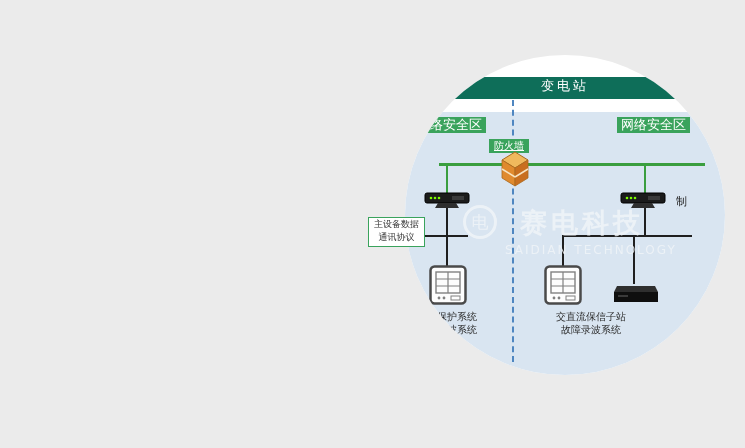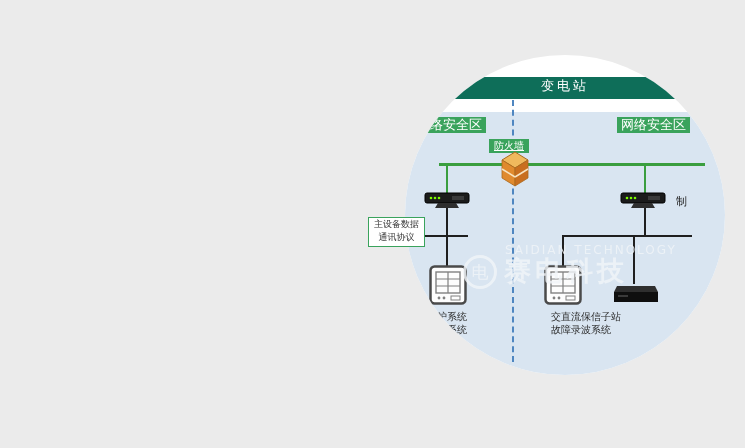--- a/index.html
+++ b/index.html
@@ -30,33 +30,33 @@
     font-size:10px; line-height:14px; padding:0 5px; white-space:nowrap;text-decoration:underline;
   }
   .gl { position:absolute; background:#3a9e3f; }   
   .bl { position:absolute; background:#1f1f1f; }   
   .dash {
     position:absolute; left:107px; top:45px; height:262px; width:0;
     border-left:2px dashed #4f86c0;
   }
   .icon-abs { position:absolute; }
   .dev-label {
-    position:absolute; width:80px; text-align:left;
+    position:absolute; width:80px; text-align:center;
     font-size:10px; line-height:12.5px; color:#2b2b2b; white-space:nowrap;
   }
   .edge-char { position:absolute; left:271px; top:139px; font-size:11px; color:#222; }
   .node-box {
     position:absolute; left:368px; top:217px; width:57px; height:30px;
     background:#ffffff; border:1.5px solid #3aa35c; box-sizing:border-box;
     font-size:9px; line-height:13px; text-align:center; color:#333; z-index:5;
   }
   .wm {
     position:absolute; left:58px; top:150px; height:46px;
-    display:flex; align-items:flex-end; gap:7px;
-    color:rgba(240,244,248,0.82); pointer-events:none;margin-top:38px;
+    display:flex; align-items:flex-start; gap:23px;
+    color:rgba(240,244,248,0.82); pointer-events:none;
   }
   .wm-logo {
     width:34px; height:34px; border:3px solid rgba(240,244,248,0.82);
     border-radius:50%; display:flex; align-items:center; justify-content:center;
     font-size:17px; box-sizing:border-box;
   }
   .wm-text { font-size:27px; letter-spacing:4px; font-weight:bold; white-space:nowrap; }
   .wm-sub {
     position:absolute; left:100px; top:188px; font-size:12px; letter-spacing:2px;
     color:rgba(240,244,248,0.82); white-space:nowrap; pointer-events:none;

